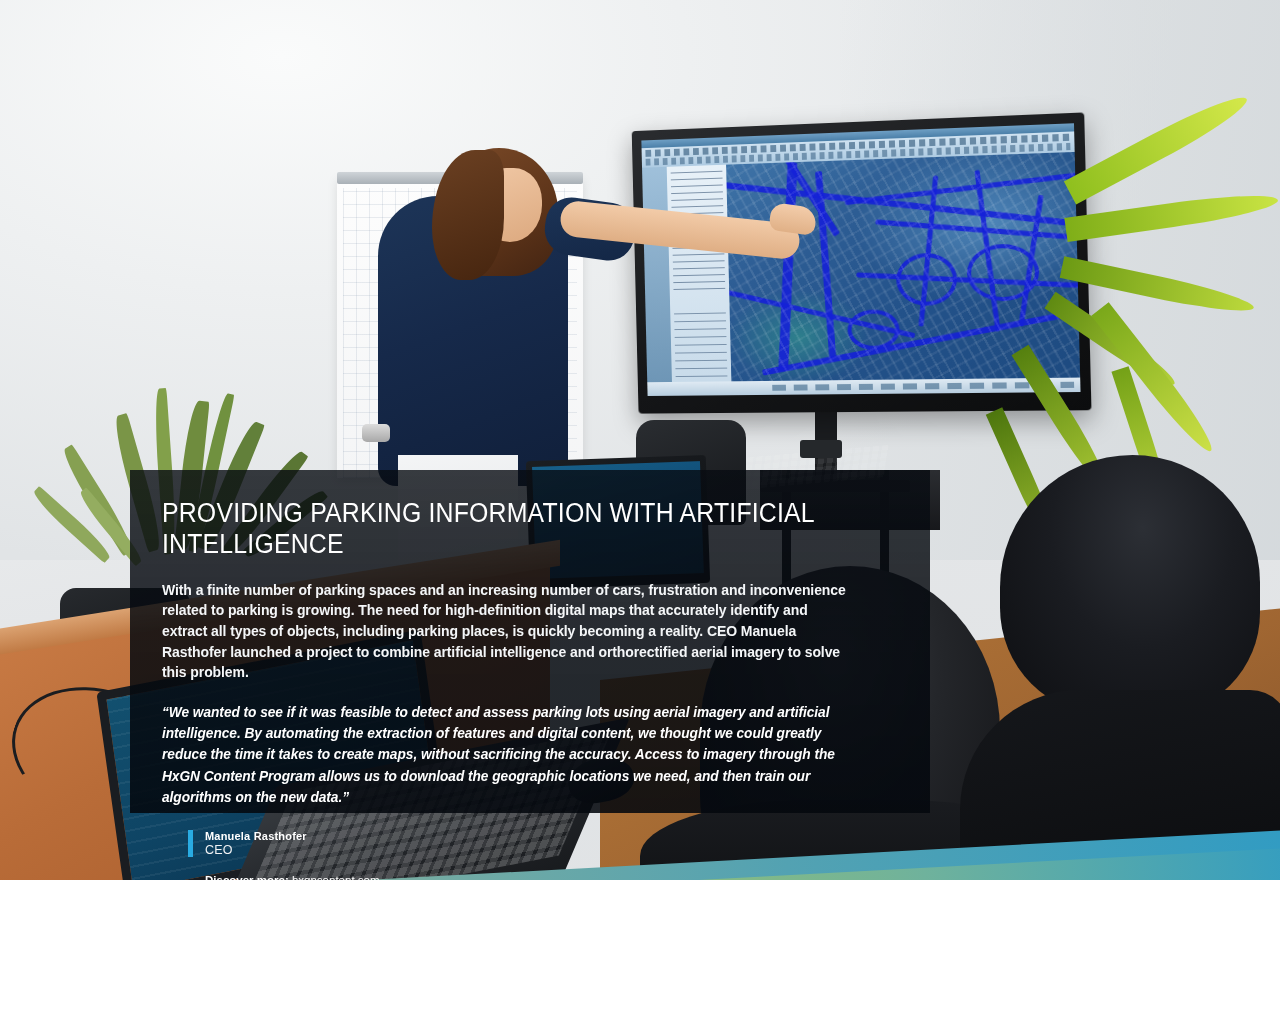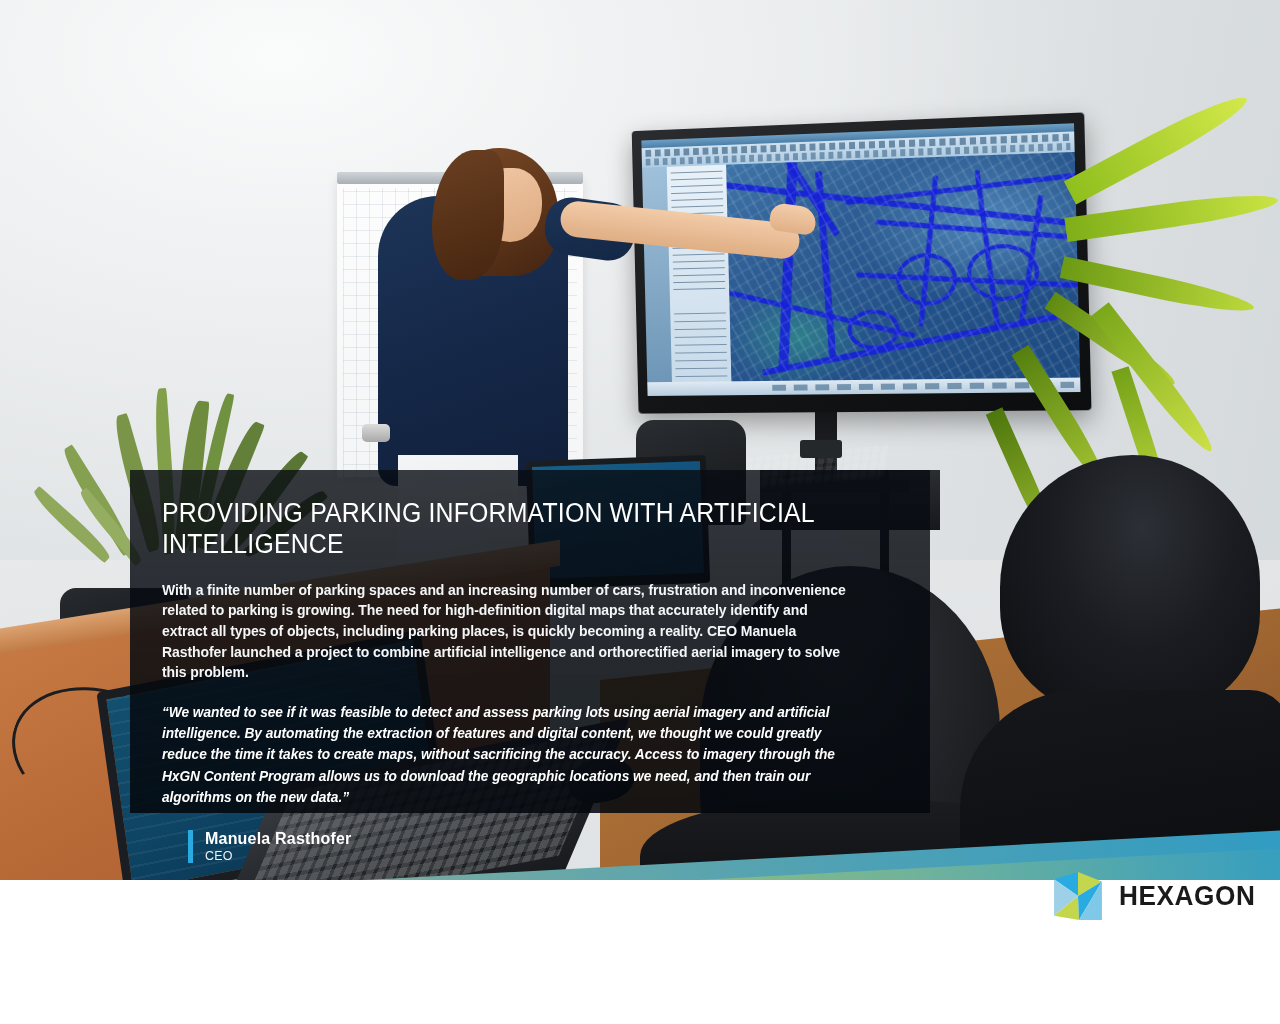--- a/index.html
+++ b/index.html
@@ -332,21 +332,21 @@
     margin-top:19px; max-width:740px;
     font-size:14.3px; line-height:1.48; font-weight:700; font-style:italic;
     color:#ffffff; transform: scaleX(.96); transform-origin:left center;
     letter-spacing:-.05px;
   }
   .attrib{
     margin-top:22px; display:flex; align-items:stretch; gap:12px; padding-left:26px;
   }
   .attrib-bar{ width:5px; background:#29abe2; flex:0 0 5px; }
   .attrib-text{ display:flex; flex-direction:column; justify-content:center; }
-  #attrib-name{ font-size:16px; font-weight:700; color:#fff; letter-spacing:.2px; }
+  #attrib-name{ font-size:11px; font-weight:700; color:#fff; letter-spacing:.2px; }
   #attrib-role{ font-size:12.5px; font-weight:400; color:#f0f2f4; margin-top:1px; letter-spacing:.2px;}
   .discover{ margin-top:17px; padding-left:43px; font-size:11.5px; color:#ffffff; }
   .discover b{ font-weight:700; }
   .discover span{ font-weight:400; }
 
   
   #footer{
     position:absolute; left:0; top:880px; width:1280px; height:144px; background:#ffffff;
   }
   #logo{
@@ -497,25 +497,14 @@
       </div>
     </div>
 
     <div class="discover">
       <b>Discover more:</b>
       <span>hxgncontent.com</span>
     </div>
   </div>
 
   <div id="footer"></div>
-  <div id="logo">
-    <svg id="logo-mark" viewBox="0 0 100 100">
-      <polygon points="4,18 50,4 50,50" fill="#29abe2"></polygon>
-      <polygon points="4,18 50,50 4,88" fill="#9ed1e8"></polygon>
-      <polygon points="50,4 96,22 50,50" fill="#c4d64b"></polygon>
-      <polygon points="4,88 50,50 52,96" fill="#c4d64b"></polygon>
-      <polygon points="52,96 50,50 96,22" fill="#29abe2"></polygon>
-      <polygon points="52,96 96,22 96,96" fill="#7fc8e8"></polygon>
-    </svg>
-    <div id="logo-text">HEXAGON</div>
-  </div>
 
 </div>
 
 </body></html>

